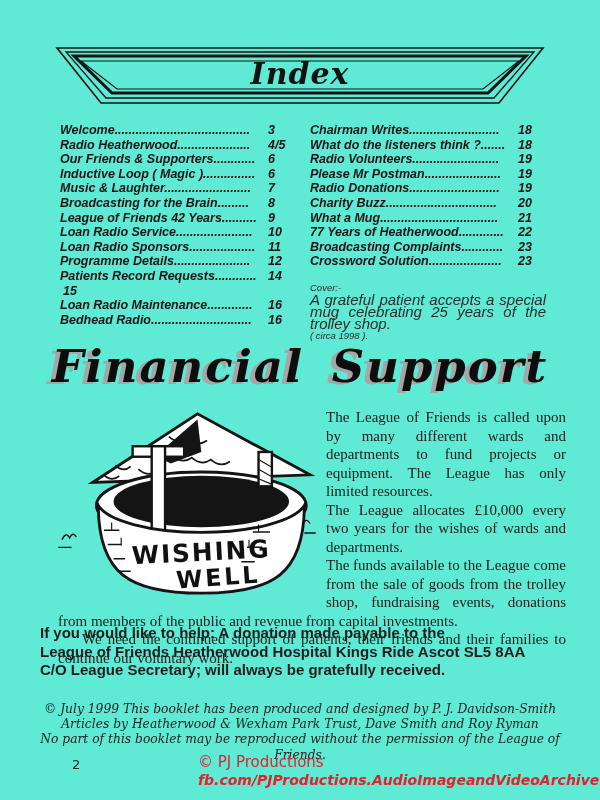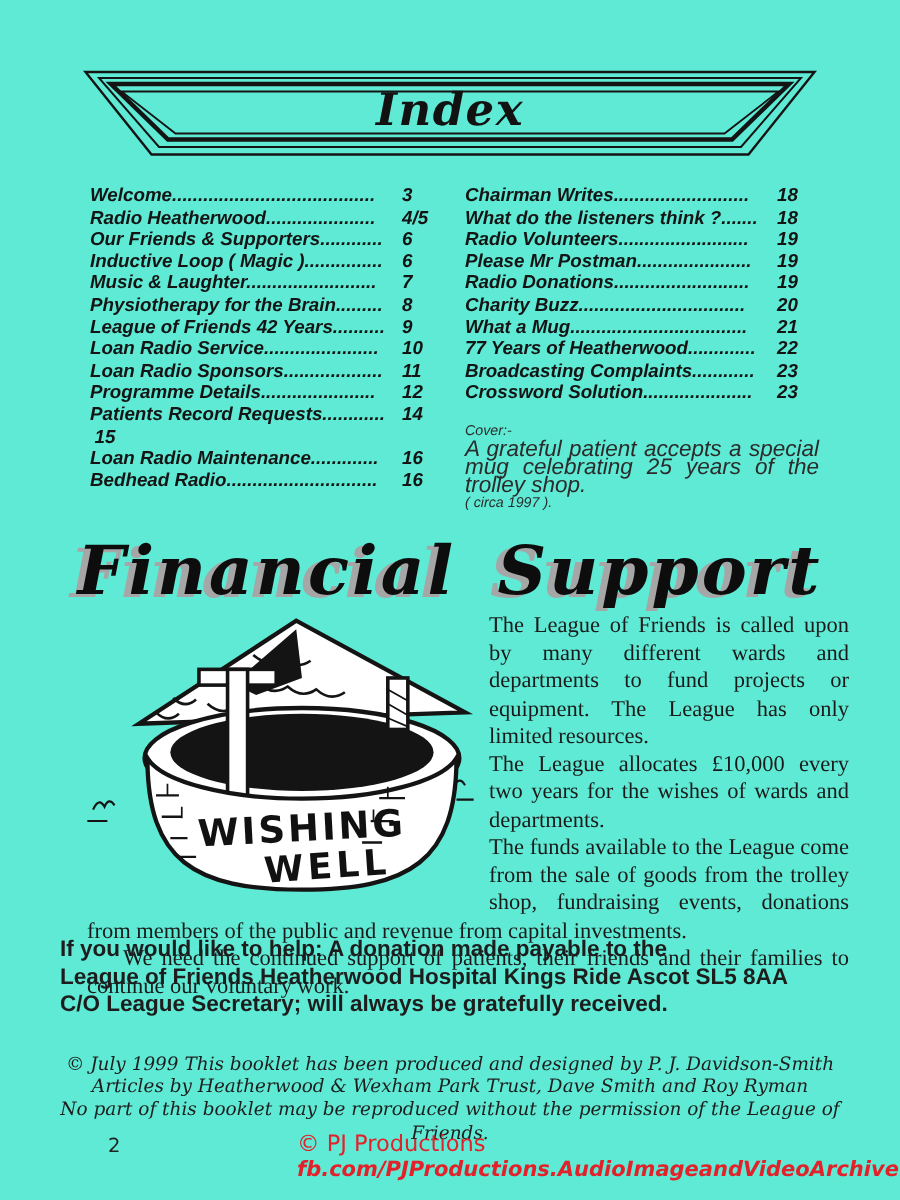--- a/index.html
+++ b/index.html
@@ -20,21 +20,21 @@
     font-weight:bold;font-style:italic;color:#141414;}
   .toc-label{flex:1;min-width:0;overflow:hidden;white-space:nowrap;}
   .toc-page{flex:0 0 30px;padding-left:3px;white-space:nowrap;}
 
   .cover-note{margin-top:13px;font-style:italic;color:#2b2b2b;width:236px;}
   .cover-heading{font-size:9.5px;line-height:12px;}
   .cover-body{font-size:15px;line-height:12px;text-align:justify;}
   .cover-circa{font-size:9.5px;line-height:12px;}
 
   
-  .section-title{position:absolute;left:0;top:354px;width:600px;margin:0;text-align:center;
+  .section-title{position:absolute;left:0;top:340px;width:600px;margin:0;text-align:center;
     font-family:"DejaVu Serif",serif;font-style:italic;font-weight:bold;font-size:45px;
     letter-spacing:2px;word-spacing:10px;color:#0d0d0d;
     text-shadow:-5px 2px 0 #a6a6a6;white-space:nowrap;}
 
   
   .content{position:absolute;left:58px;top:408px;width:508px;
     font-family:"Liberation Serif",serif;font-size:15px;line-height:18.5px;
     text-align:justify;color:#1a1a1a;}
   .well-figure{float:left;width:258px;height:186px;margin:2px 10px 2px 0;}
   .content p{margin:0;}
@@ -88,21 +88,21 @@
       </div>
         <div class="toc-row">
         <span class="toc-label">Inductive Loop ( Magic )...............</span>
         <span class="toc-page">6</span>
       </div>
         <div class="toc-row">
         <span class="toc-label">Music &amp; Laughter.........................</span>
         <span class="toc-page">7</span>
       </div>
         <div class="toc-row">
-        <span class="toc-label">Physiotherapy for the Brain.........</span>
+        <span class="toc-label">Broadcasting for the Brain.........</span>
         <span class="toc-page">8</span>
       </div>
         <div class="toc-row">
         <span class="toc-label">League of Friends 42 Years..........</span>
         <span class="toc-page">9</span>
       </div>
         <div class="toc-row">
         <span class="toc-label">Loan Radio Service......................</span>
         <span class="toc-page">10</span>
       </div>
@@ -169,21 +169,21 @@
           <span class="toc-page">23</span>
         </div>
           <div class="toc-row">
           <span class="toc-label">Crossword Solution.....................</span>
           <span class="toc-page">23</span>
         </div>
         </div>
       <div class="cover-note">
         <div class="cover-heading">Cover:-</div>
         <div class="cover-body">A grateful patient accepts a special mug celebrating 25 years of the trolley shop.</div>
-        <div class="cover-circa">( circa 1997 ).</div>
+        <div class="cover-circa">( circa 1998 ).</div>
       </div>
     </div>
   </div>
 
   <h1 class="section-title">Financial Support</h1>
 
   <div class="content">
     <svg class="well-figure" viewBox="0 0 270 195">
 
       <path d="M36,76 L146,4 L264,68 Z" fill="#ffffff" stroke="#141414" stroke-width="3"></path>

